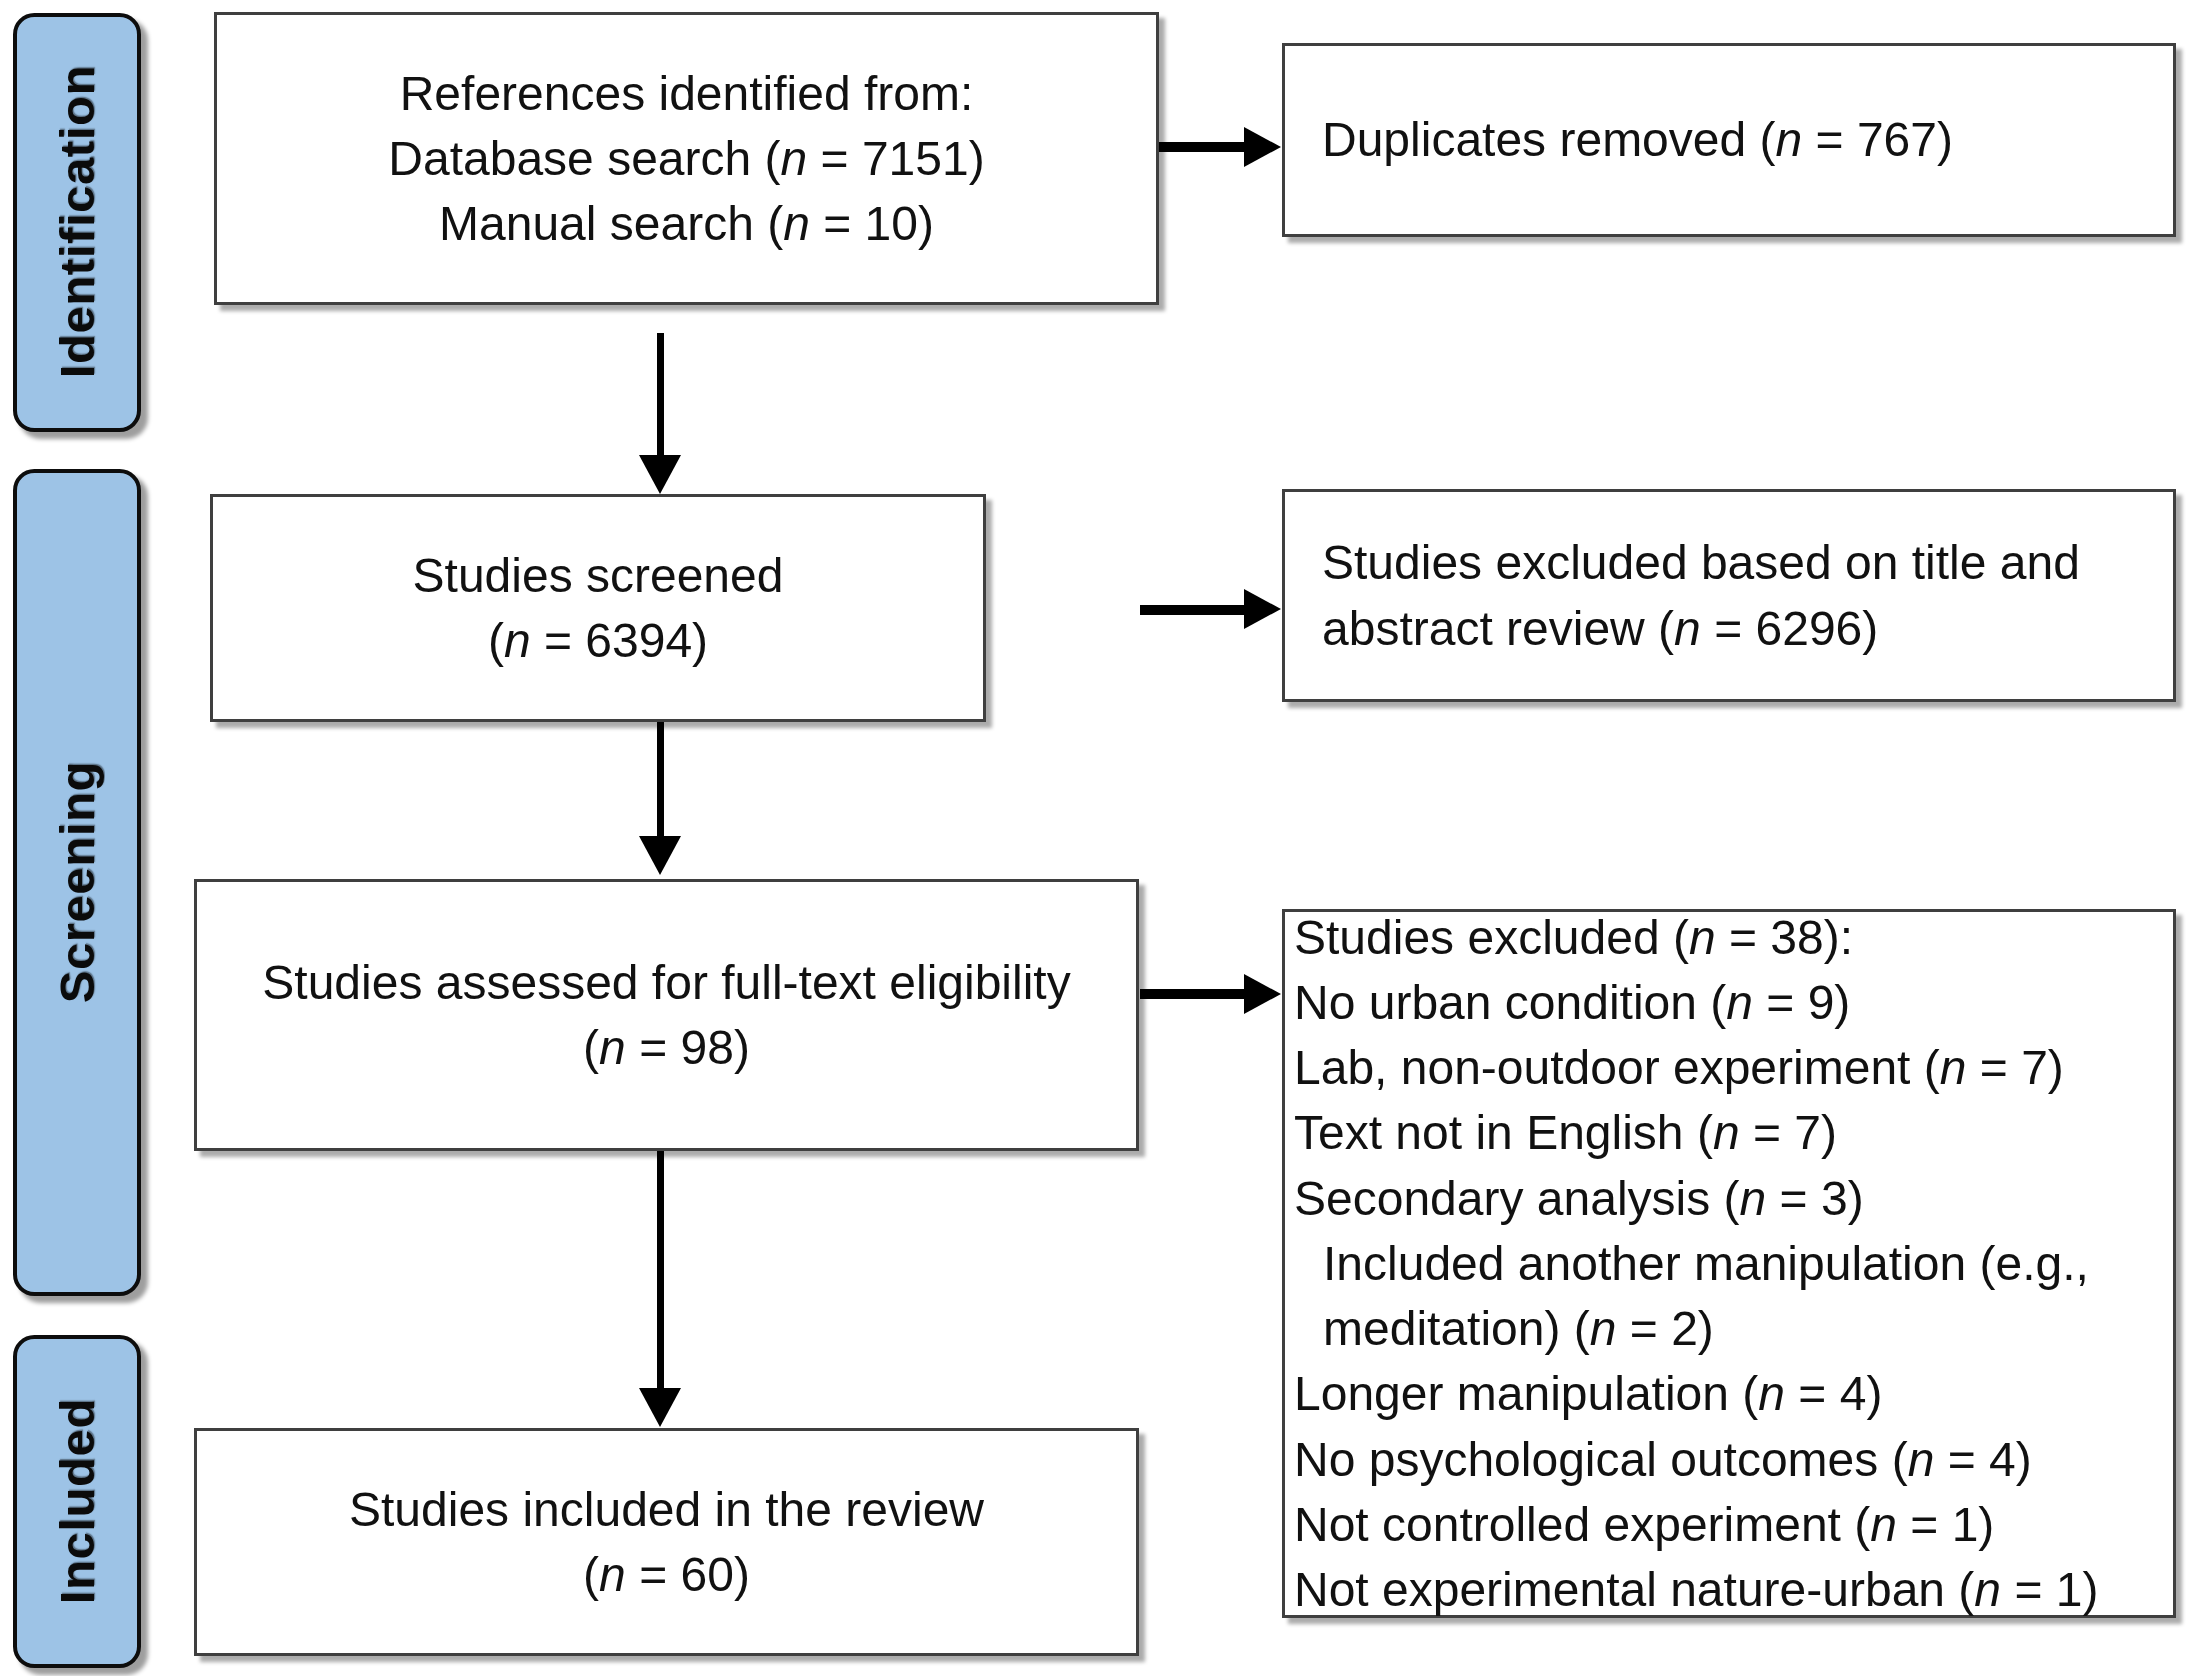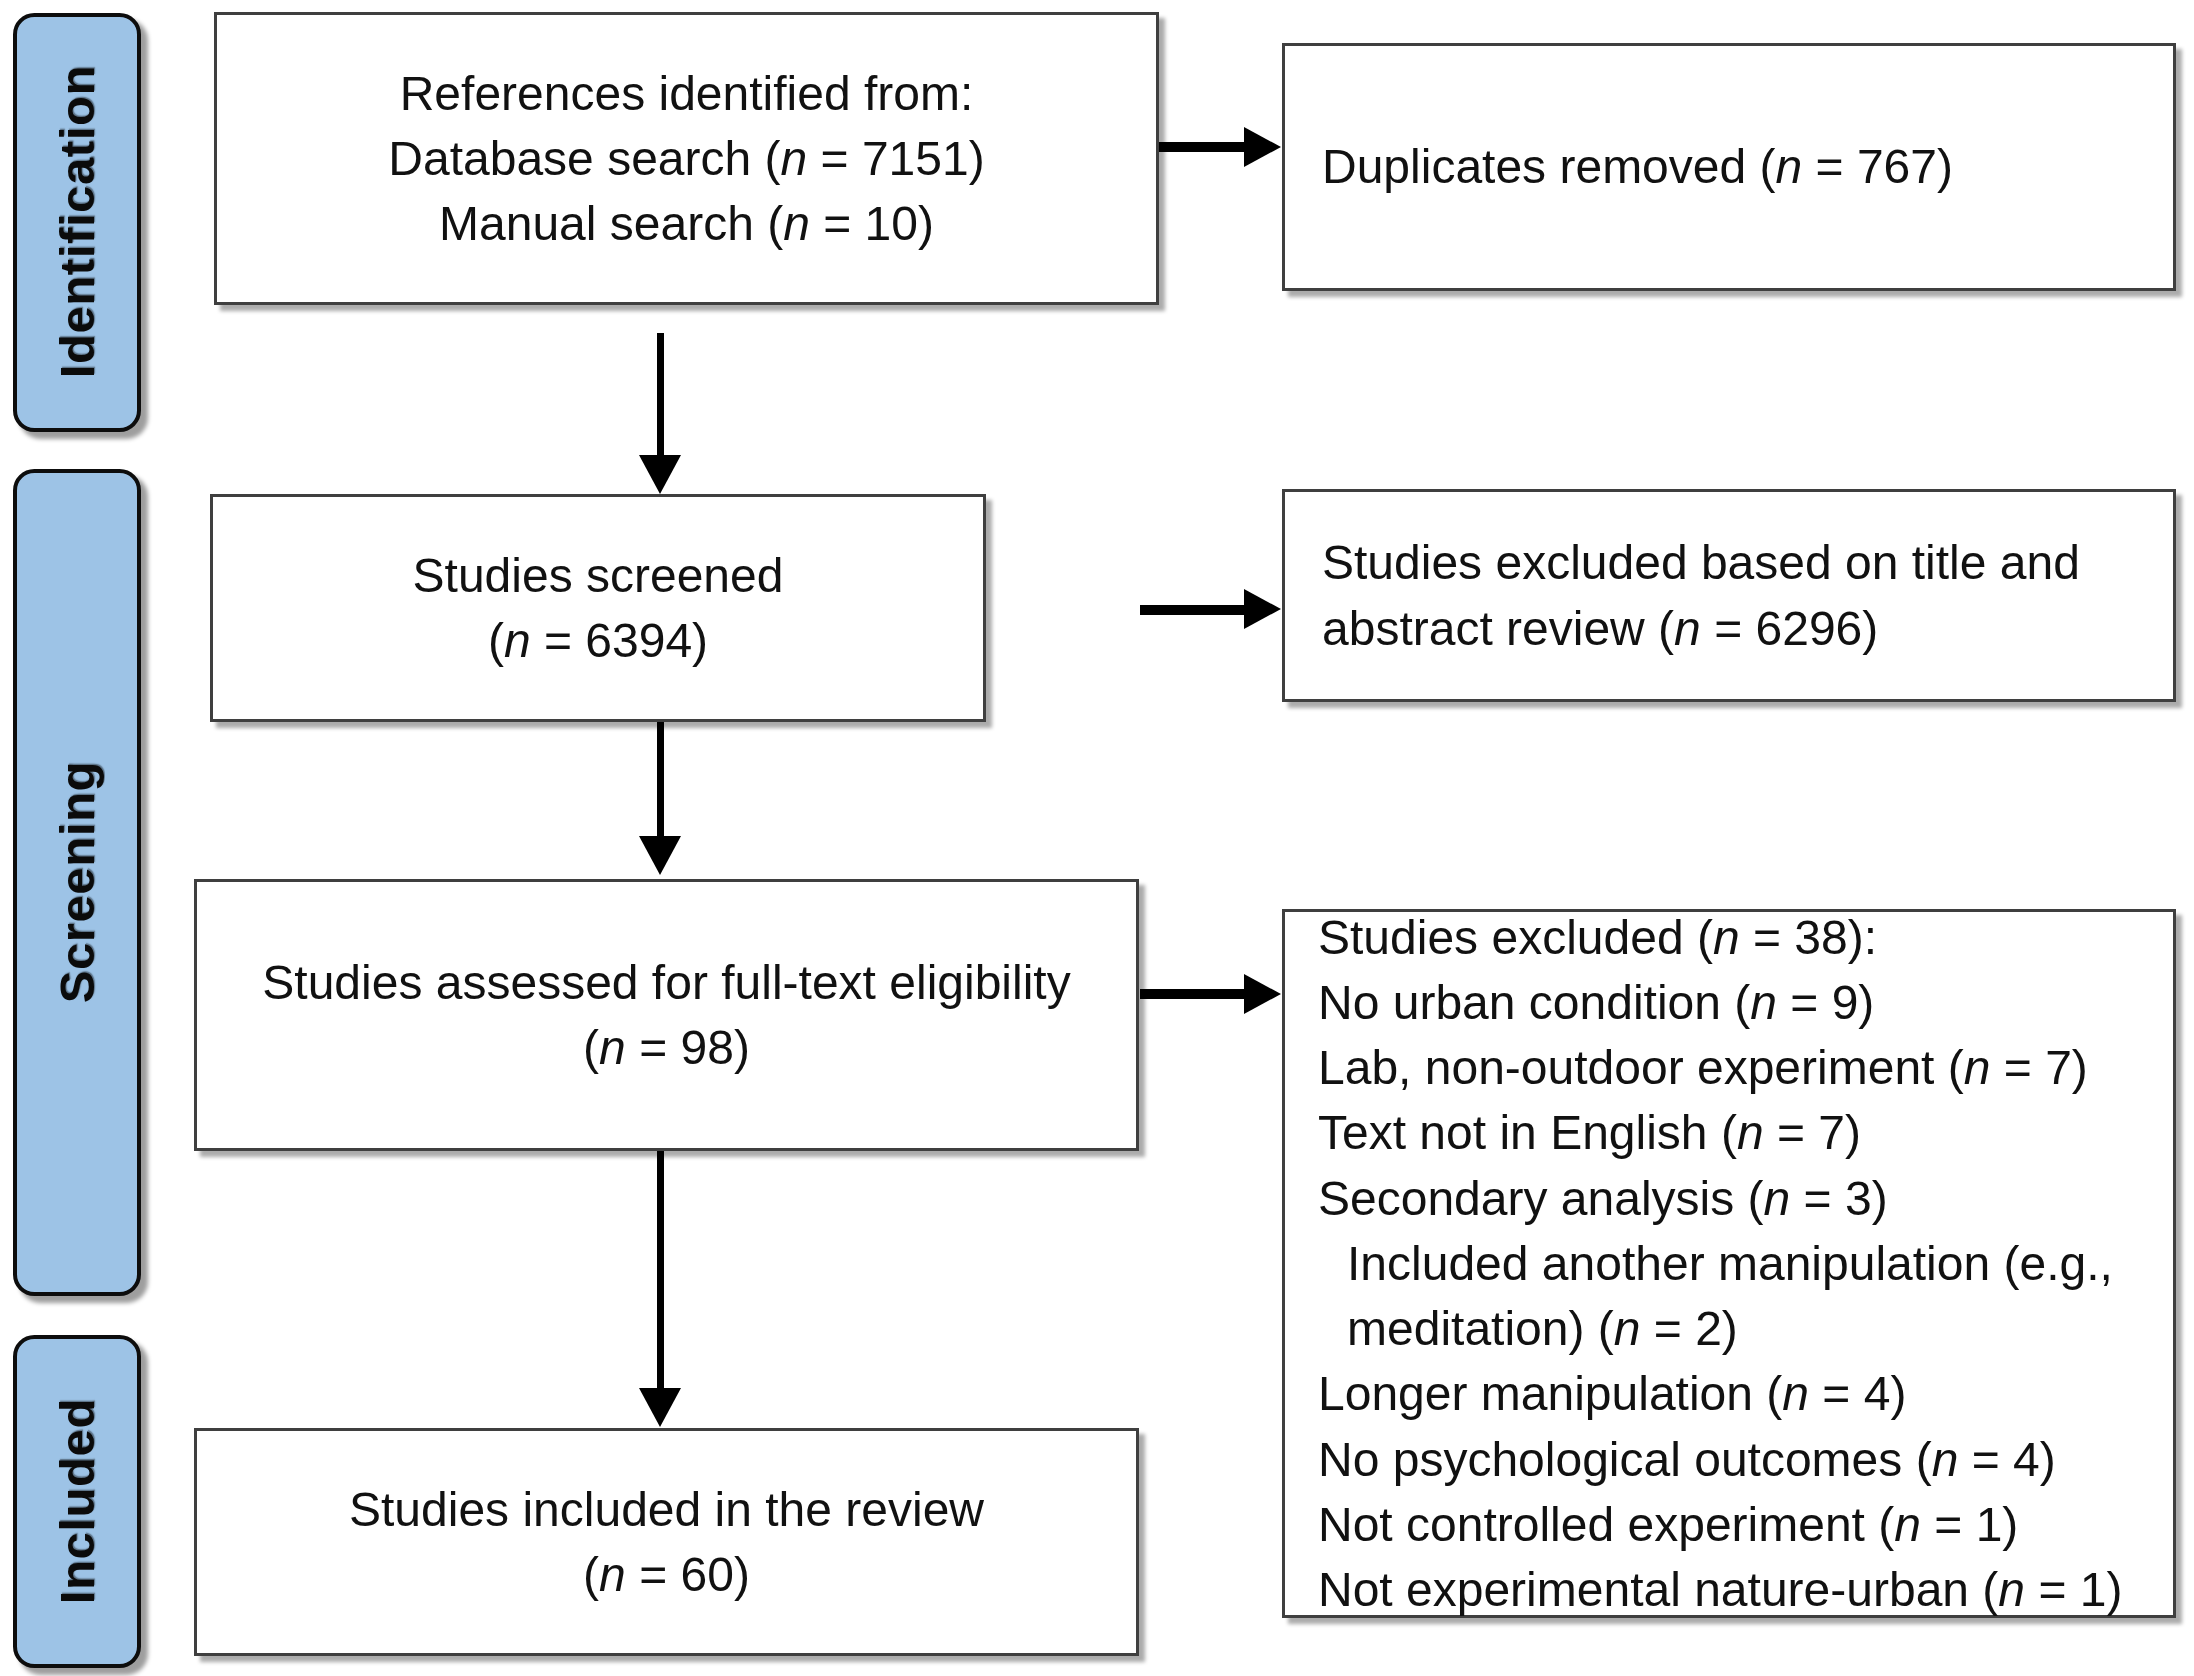--- a/index.html
+++ b/index.html
@@ -129,21 +129,21 @@
       <div class="line">References identified from:</div>
       <div class="line">
         <span>Database search (</span><span class="nvar">n</span><span> = 7151)</span>
       </div>
       <div class="line">
         <span>Manual search (</span><span class="nvar">n</span><span> = 10)</span>
       </div>
     </div>
   </div>
 
-  <div class="flow-box left-aligned" style="left:1282px; top:43px; width:894px; height:248px;">
+  <div class="flow-box left-aligned" style="left:1282px; top:43px; width:894px; height:194px;">
     <div class="box-body">
       <div class="line">
         <span>Duplicates removed (</span><span class="nvar">n</span><span> = 767)</span>
       </div>
     </div>
   </div>
 
   <div class="flow-box centered" style="left:194px; top:494px; width:776px; height:228px;margin-left:16px;">
     <div class="box-body">
       <div class="line">Studies screened</div>
@@ -164,21 +164,21 @@
 
   <div class="flow-box centered" style="left:194px; top:879px; width:945px; height:272px;">
     <div class="box-body">
       <div class="line">Studies assessed for full-text eligibility</div>
       <div class="line">
         <span>(</span><span class="nvar">n</span><span> = 98)</span>
       </div>
     </div>
   </div>
 
-  <div class="flow-box left-aligned" style="left:1282px; top:909px; width:894px; height:709px;">
+  <div class="flow-box left-aligned" style="left:1282px; top:909px; width:894px; height:709px;align-items:center;">
     <div class="box-body" style="padding-left:33px;">
       <div class="line">
         <span>Studies excluded (</span><span class="nvar">n</span><span> = 38):</span>
       </div>
 
       <div class="line">
         <span>No urban condition (</span><span class="nvar">n</span><span> = 9)</span>
       </div>
 
       <div class="line">

